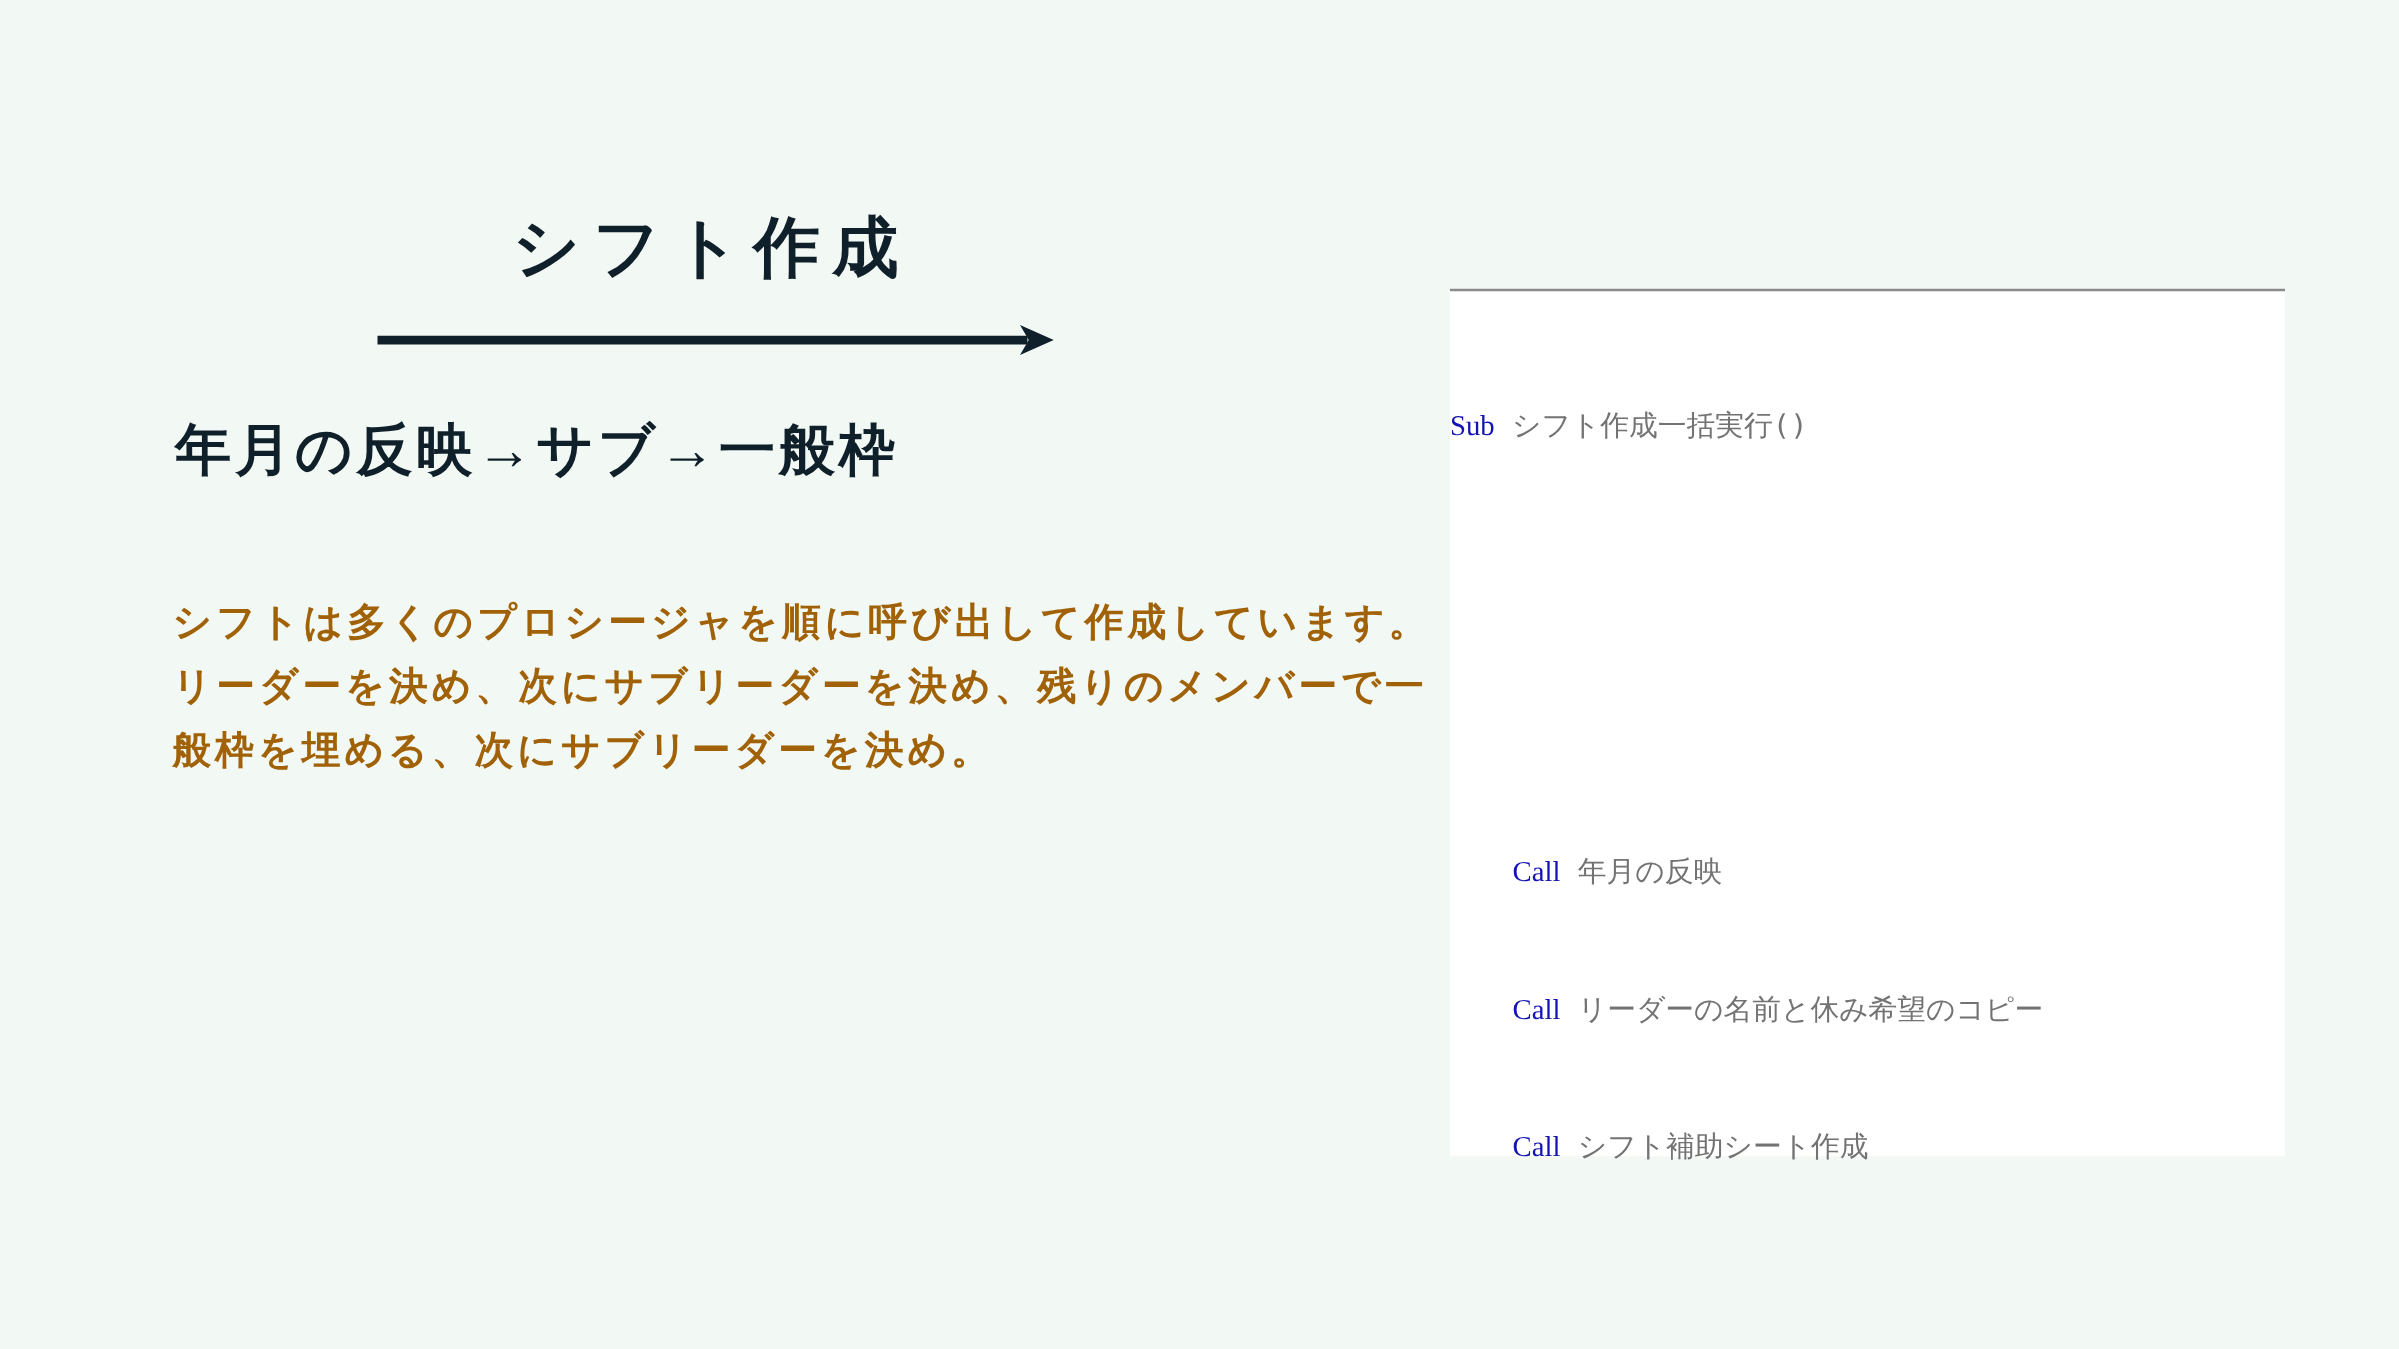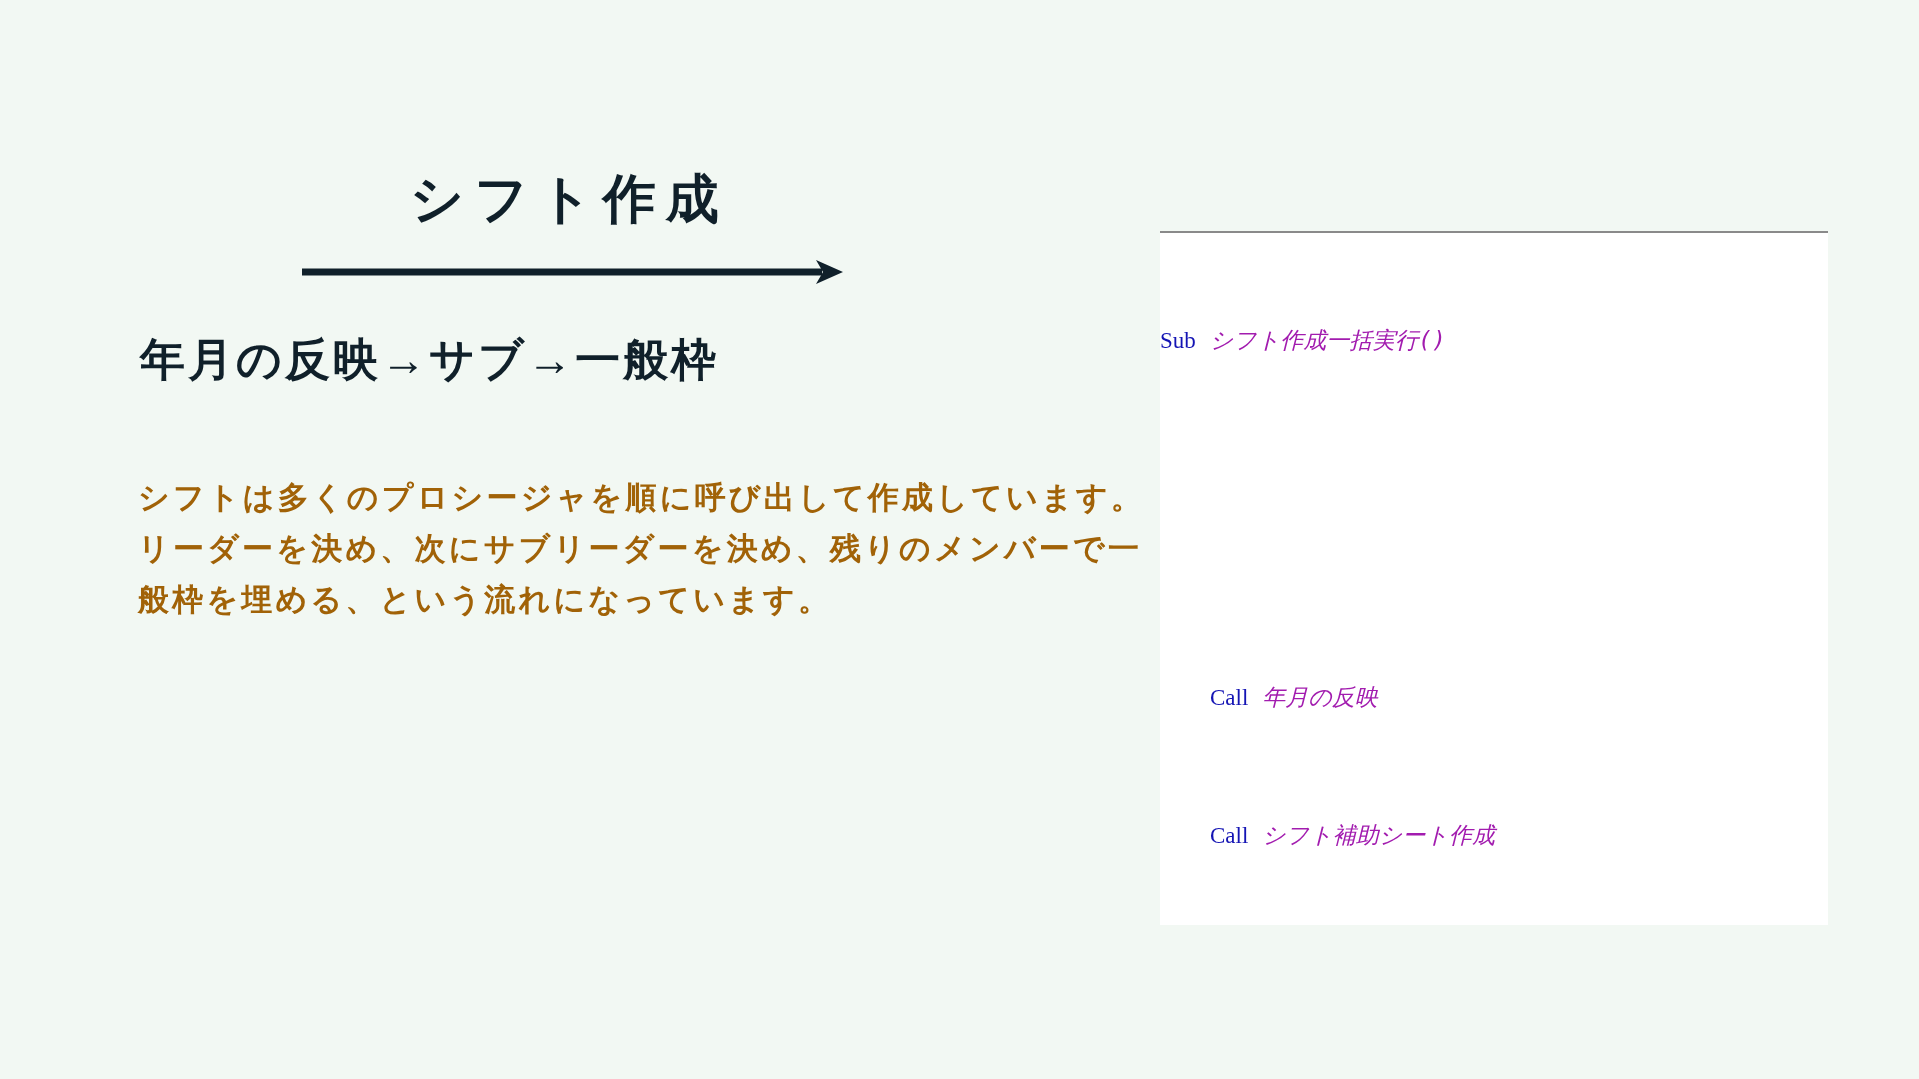--- a/index.html
+++ b/index.html
@@ -99,57 +99,58 @@
   }
 
   .code-line {
     display: block;
     height: 27.5px;
     white-space: pre;
   }
   .code-line.blank { height: 27.5px; }
 
   .kw { color: #1414b4; font-family: Liberation Serif, serif; }
-  .plain { color: #a21caf; font-style: italic; }
+  .plain { color: #737373; }
 
   .indent1 { padding-left: 50px; }
 </style>
 </head>
 <body>
 
 <div id="left-panel">
 
   <div id="slide-title">シフト作成</div>
 
   <svg id="title-arrow" viewBox="0 0 545 28" xmlns="http://www.w3.org/2000/svg">
     <line x1="2" y1="14" x2="522" y2="14" stroke="#10202a" stroke-width="7"></line>
     <path d="M 516 2 L 543 14 L 516 26 L 523 14 Z" fill="#10202a"></path>
   </svg>
 
   <div id="subtitle">年月の反映→サブ→一般枠</div>
 
   <div id="body-paragraph">
     <span class="para-line">シフトは多くのプロシージャを順に呼び出して作成しています。</span>
     <span class="para-line">リーダーを決め、次にサブリーダーを決め、残りのメンバーで一</span>
-    <span class="para-line">般枠を埋める、という流れになっています。</span>
+    <span class="para-line">般枠を埋める、次にサブリーダーを決め。</span>
   </div>
 </div>
 
 <div id="code-panel">
   <div id="code-listing">
 
     <span class="code-line"><span class="kw">Sub</span><span class="plain"> シフト作成一括実行()</span></span>
 
     <span class="code-line blank"></span>
 
 
     <span class="code-line blank"></span>
 
     <span class="code-line indent1"><span class="kw">Call</span><span class="plain"> 年月の反映</span></span>
 
+    <span class="code-line indent1"><span class="kw">Call</span><span class="plain"> リーダーの名前と休み希望のコピー</span></span>
 
     <span class="code-line indent1"><span class="kw">Call</span><span class="plain"> シフト補助シート作成</span></span>
 
     
 
     
 
     
 
     

